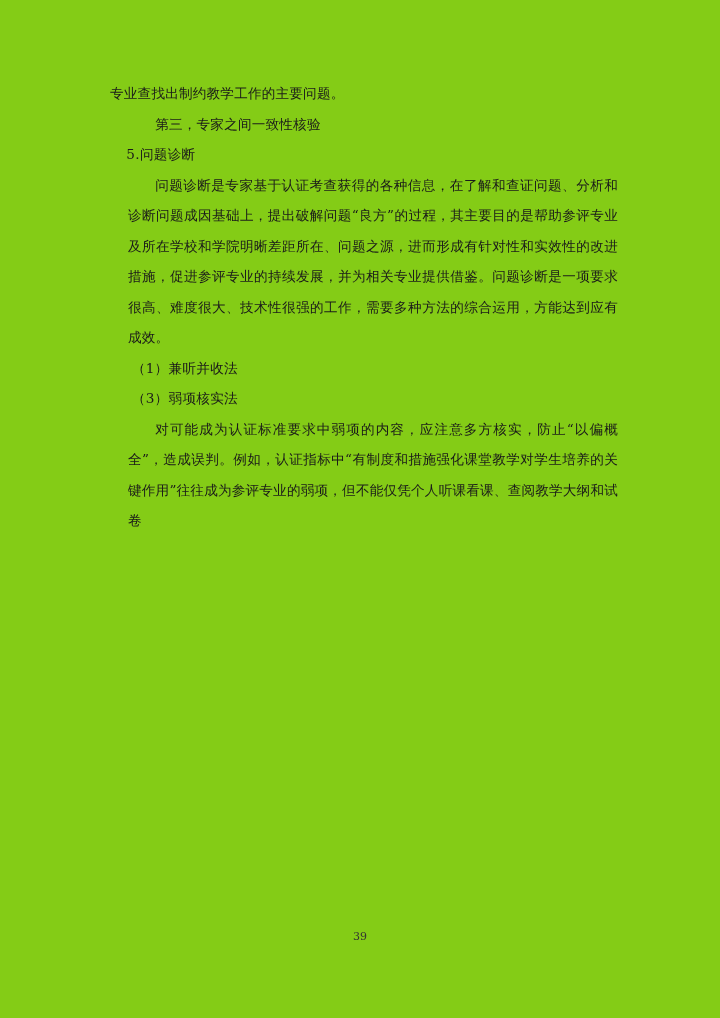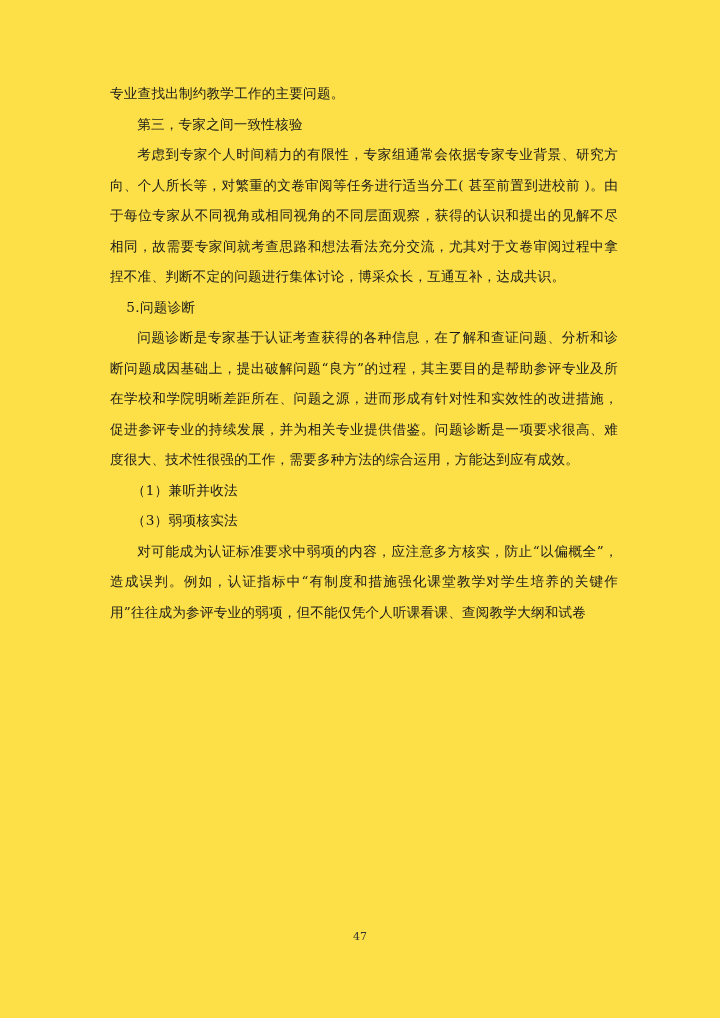--- a/index.html
+++ b/index.html
@@ -7,21 +7,21 @@
     padding: 0;
     background: #ffffff;
   }
   body {
     font-family: "DejaVu Serif", serif;
   }
   .page {
     position: relative;
     width: 720px;
     height: 1018px;
-    background: #fde047;
+    background: #84cc16;
     box-sizing: border-box;
     overflow: hidden;
   }
   .content {
     position: absolute;
     left: 110px;
     top: 78px;
     width: 508px;
   }
   p {
@@ -29,20 +29,21 @@
     font-size: 13.6px;
     line-height: 30.5px;
     color: #1a1a1a;
     text-align: justify;
     text-justify: inter-ideograph;
     letter-spacing: 0.2px;
     font-family: "DejaVu Serif", serif;
   }
   p.indent {
     text-indent: 2em;
+    margin-left: 18px;
   }
   p.heading {
     font-weight: normal;
     text-indent: 1.2em;
     letter-spacing: 0.3px;
   }
   p.subheading {
     font-weight: normal;
     text-indent: 1.6em;
     letter-spacing: 0.3px;
@@ -58,21 +59,20 @@
     font-family: "DejaVu Serif", serif;
   }
 </style>
 </head>
 <body>
 
 <div class="page">
   <div class="content">
     <p class="plain">专业查找出制约教学工作的主要问题。</p>
     <p class="indent">第三，专家之间一致性核验</p>
-    <p class="indent">考虑到专家个人时间精力的有限性，专家组通常会依据专家专业背景、研究方向、个人所长等，对繁重的文卷审阅等任务进行适当分工( 甚至前置到进校前 )。由于每位专家从不同视角或相同视角的不同层面观察，获得的认识和提出的见解不尽相同，故需要专家间就考查思路和想法看法充分交流，尤其对于文卷审阅过程中拿捏不准、判断不定的问题进行集体讨论，博采众长，互通互补，达成共识。</p>
     <p class="heading">5.问题诊断</p>
     <p class="indent">问题诊断是专家基于认证考查获得的各种信息，在了解和查证问题、分析和诊断问题成因基础上，提出破解问题“良方”的过程，其主要目的是帮助参评专业及所在学校和学院明晰差距所在、问题之源，进而形成有针对性和实效性的改进措施，促进参评专业的持续发展，并为相关专业提供借鉴。问题诊断是一项要求很高、难度很大、技术性很强的工作，需要多种方法的综合运用，方能达到应有成效。</p>
     <p class="subheading">（1）兼听并收法</p>
     <p class="subheading">（3）弱项核实法</p>
     <p class="indent">对可能成为认证标准要求中弱项的内容，应注意多方核实，防止“以偏概全”，造成误判。例如，认证指标中“有制度和措施强化课堂教学对学生培养的关键作用”往往成为参评专业的弱项，但不能仅凭个人听课看课、查阅教学大纲和试卷</p>
   </div>
-  <div class="page-number">47</div>
+  <div class="page-number">39</div>
 </div>
 
 </body></html>

